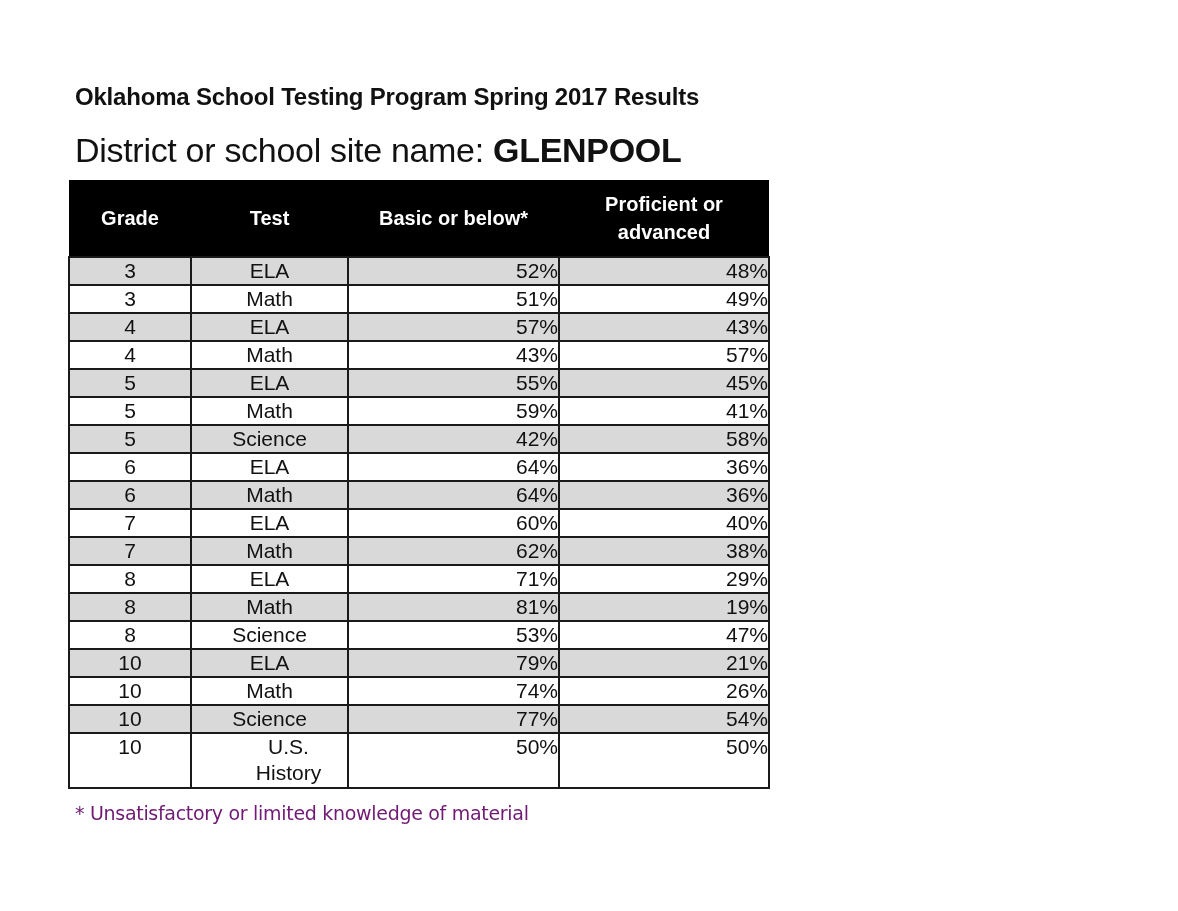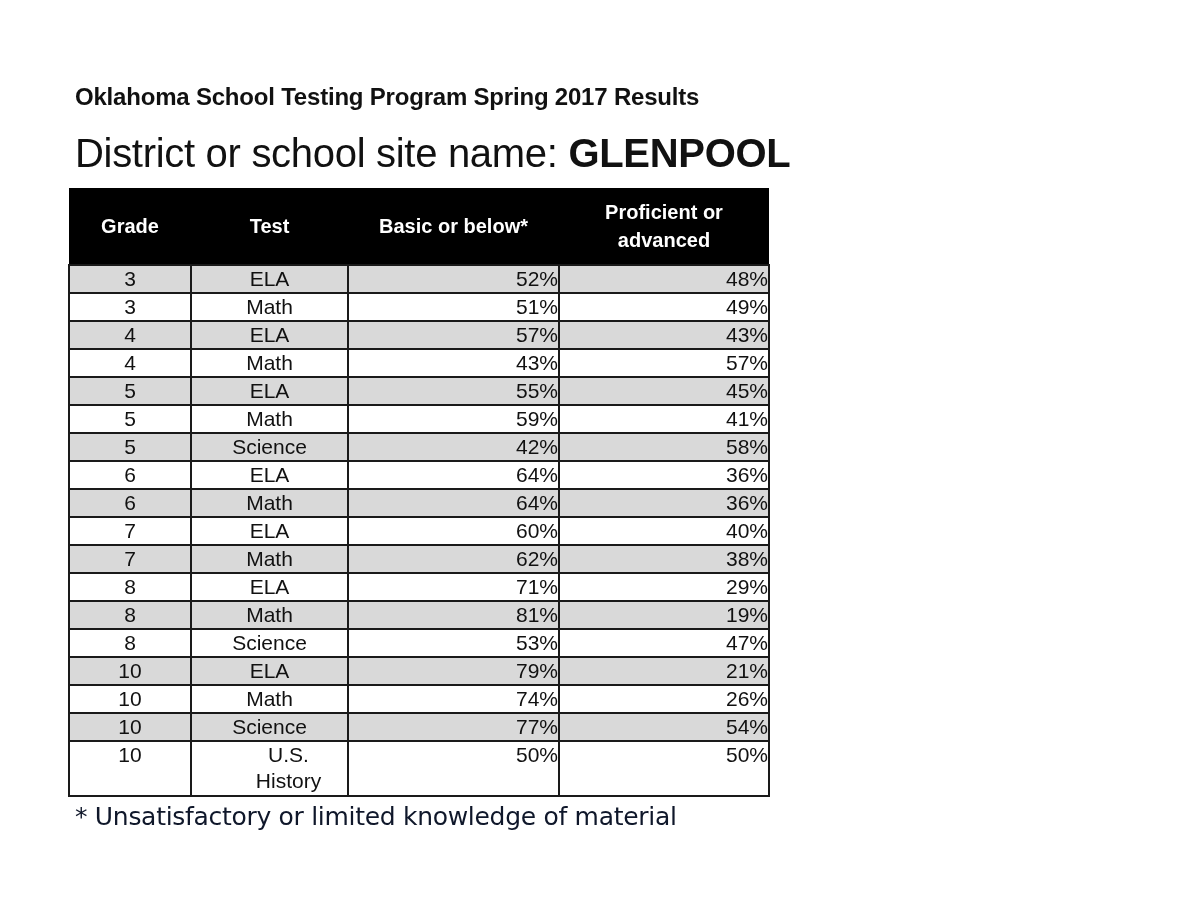--- a/index.html
+++ b/index.html
@@ -1,33 +1,33 @@
 <!DOCTYPE html>
 <html><head>
 <meta charset="utf-8">
 <style>
   html, body { margin:0; padding:0; background:#ffffff; }
   body { width:1178px; height:911px; position:relative; overflow:hidden; font-family:"Liberation Sans", sans-serif; color:#111; }
   .title { position:absolute; left:75px; top:83px; font-size:24px; font-weight:bold; letter-spacing:-0.2px; white-space:nowrap; }
-  .subtitle { position:absolute; left:75px; top:131px; font-size:40px; white-space:nowrap; letter-spacing:-0.3px; }
+  .subtitle { position:absolute; left:75px; top:131px; font-size:34px; white-space:nowrap; letter-spacing:-0.3px; }
   .subtitle b { font-weight:bold; }
-  table.results { position:absolute; left:68px; top:188px; border-collapse:collapse; table-layout:fixed; width:700px; }
+  table.results { position:absolute; left:68px; top:180px; border-collapse:collapse; table-layout:fixed; width:700px; }
   table.results col.c1 { width:122px; }
   table.results col.c2 { width:157px; }
   table.results col.c3 { width:211px; }
   table.results col.c4 { width:210px; }
   thead th { background:#000; color:#fff; font-weight:bold; font-size:20px; height:60px; padding:0; text-align:center; line-height:28px; }
   tbody td { border:2px solid #1a1a1a; font-size:21px; height:26px; padding:0; line-height:26px; vertical-align:top; }
   tbody tr.shade td { background:#d9d9d9; }
   td.grade { text-align:center; }
   td.test { text-align:center; }
   td.pct { text-align:right; }
   tr.last td { height:53px; }
   tr.last td.test { text-align:center; padding-left:38px; line-height:26px; }
-  .footnote { position:absolute; left:75px; top:802px; font-size:25px; font-family:"DejaVu Sans", sans-serif; color:#0f172a; white-space:nowrap; letter-spacing:-0.3px; }
+  .footnote { position:absolute; left:75px; top:802px; font-size:19px; font-family:"DejaVu Sans", sans-serif; color:#701a75; white-space:nowrap; letter-spacing:-0.3px; }
 </style>
 </head>
 <body>
 
 <div class="title">Oklahoma School Testing Program Spring 2017 Results</div>
 <div class="subtitle"><span>District or school site name: </span><b>GLENPOOL</b></div>
 
 <table class="results">
   <colgroup>
       <col class="c1">

